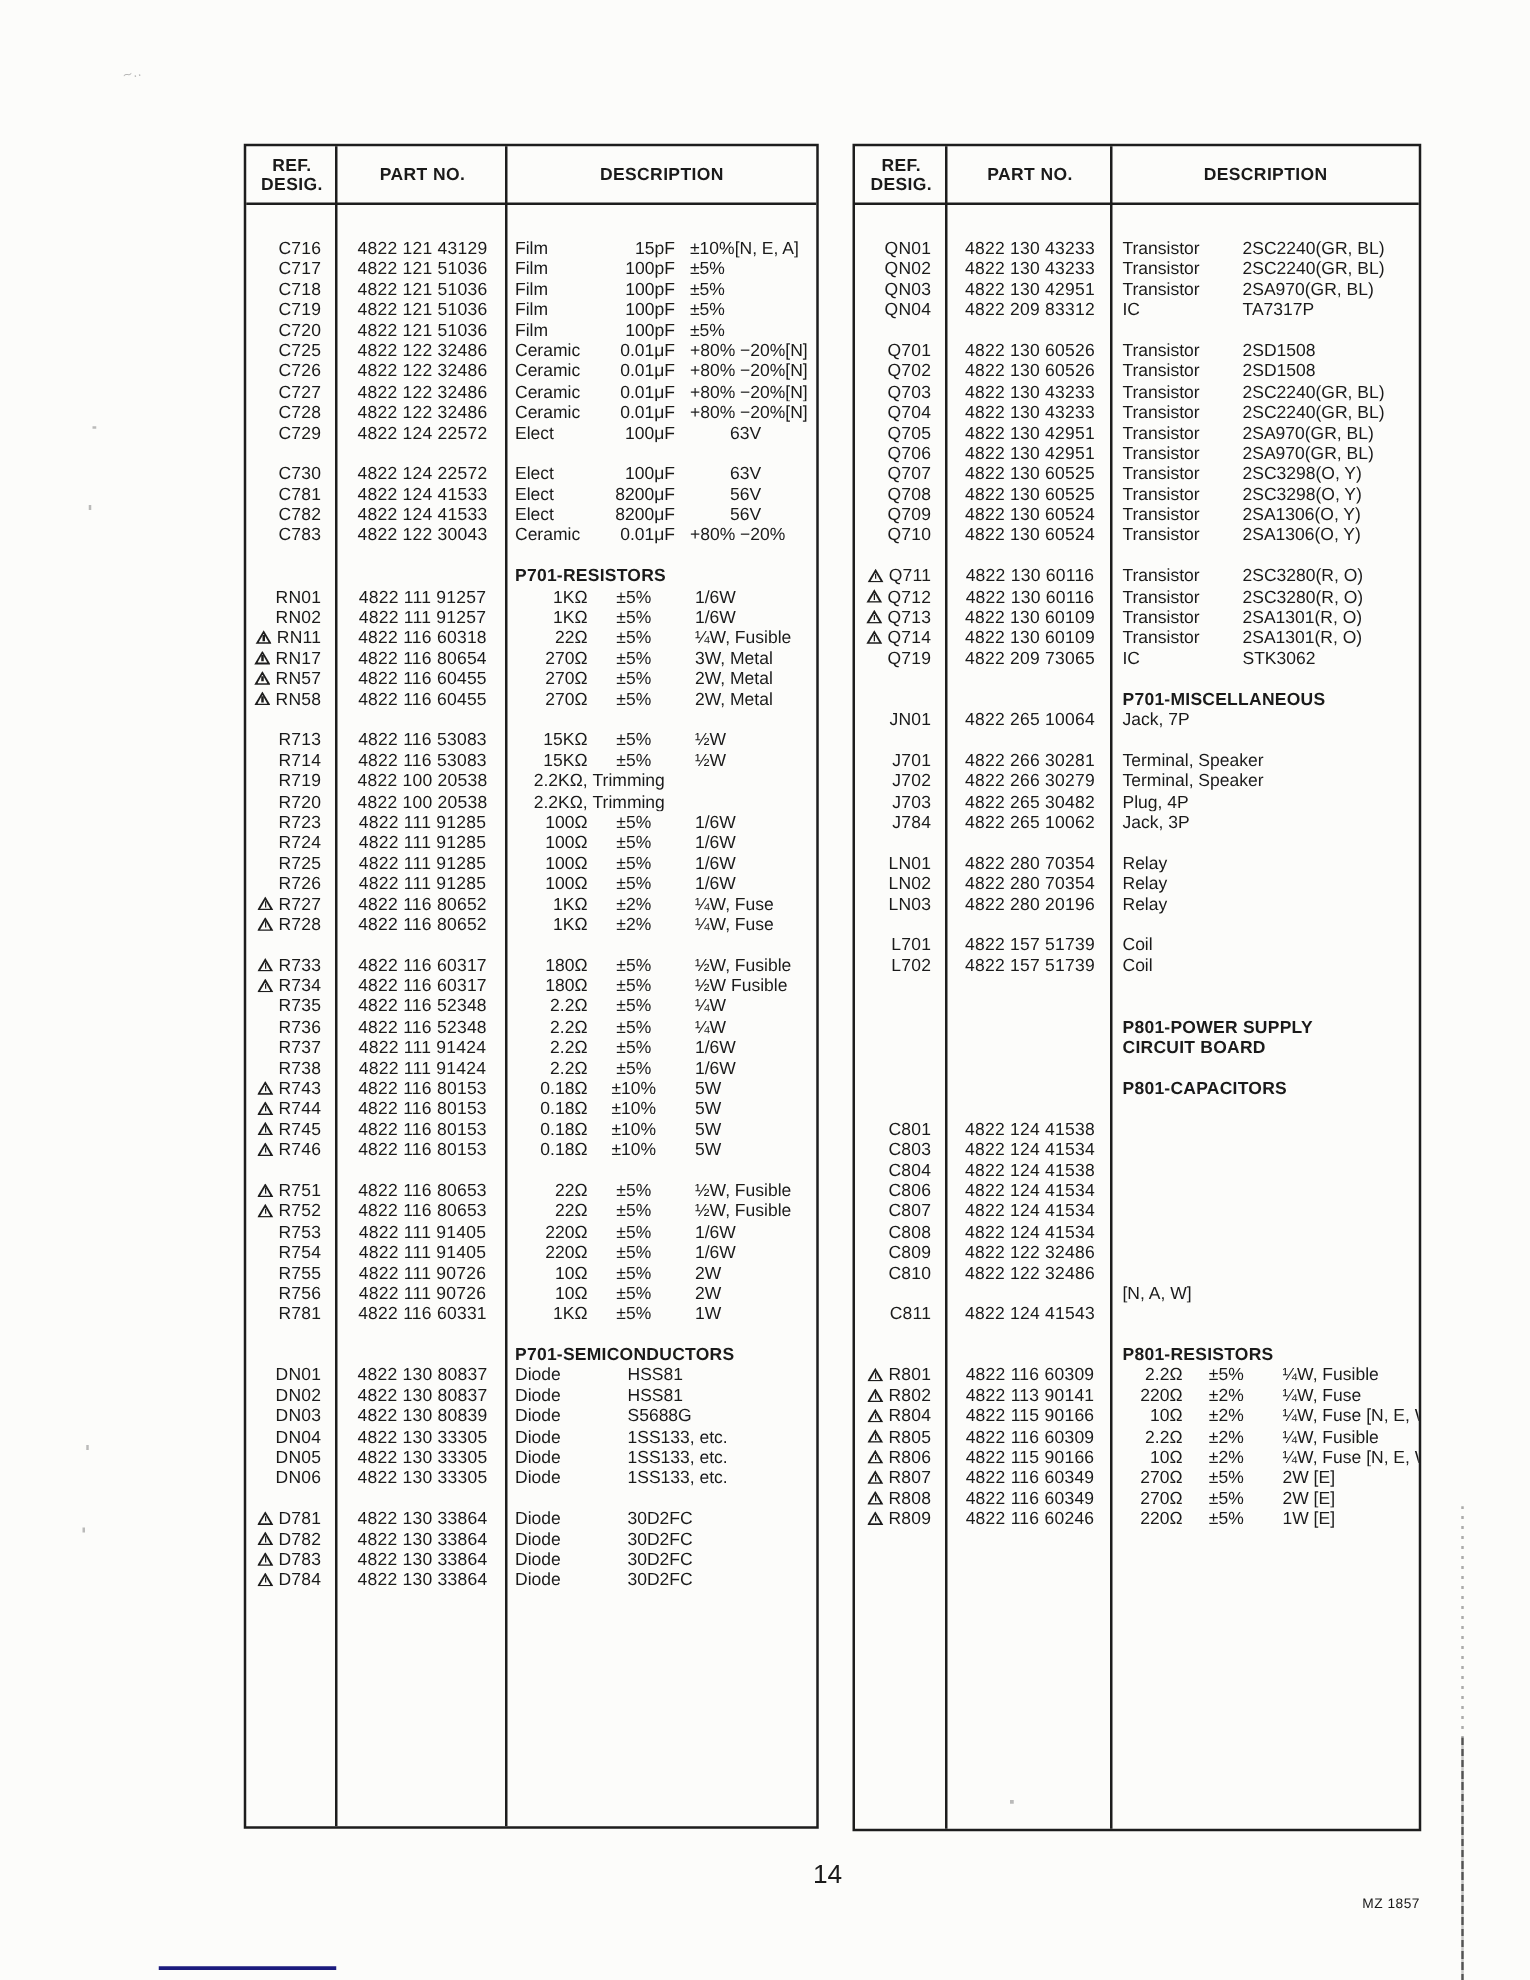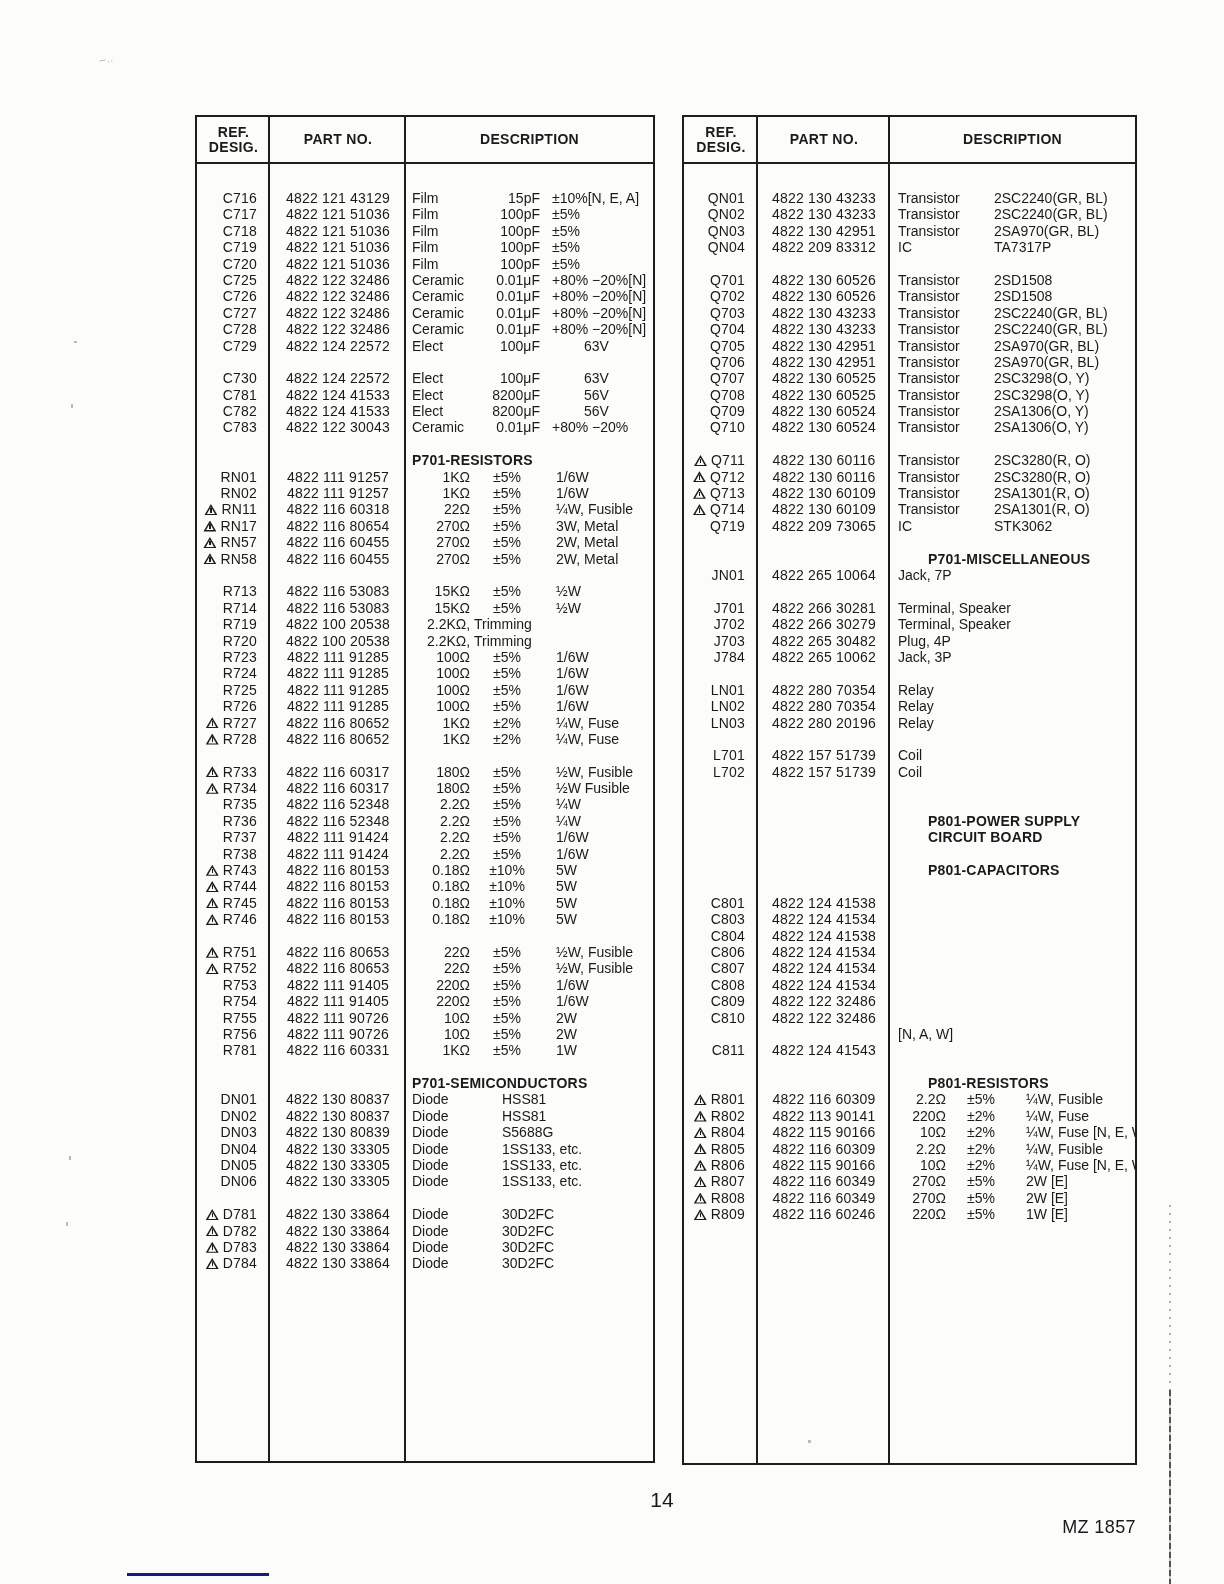--- a/index.html
+++ b/index.html
@@ -50,33 +50,33 @@
   #table-left .d-type{display:inline-block;width:78px;padding-left:6px;}
   #table-left .d-cval{display:inline-block;width:50px;text-align:right;}
   #table-left .d-ctol{padding-left:12px;}
   #table-left .d-cvolt{padding-left:44px;margin-top:40px;}
   #table-left .d-val{display:inline-block;width:64px;text-align:right;}
   #table-left .d-tol{display:inline-block;width:74px;text-align:center;}
   #table-left .d-watt{padding-left:12px;}
   #table-left .d-free{padding-left:21px;}
   #table-left .d-stype{display:inline-block;width:90px;padding-left:6px;}
   
-  #table-right .d-head{font-weight:bold;padding-left:8px;letter-spacing:.2px;margin-left:30px;}
+  #table-right .d-head{font-weight:bold;padding-left:8px;letter-spacing:.2px;}
   #table-right .d-type{display:inline-block;width:96px;padding-left:8px;}
   #table-right .d-cval{display:inline-block;width:49px;text-align:right;margin-top:32px;}
   #table-right .d-ctol{padding-left:18px;}
   #table-right .d-cvolt{padding-left:53px;}
   #table-right .d-val{display:inline-block;width:56px;text-align:right;}
   #table-right .d-tol{display:inline-block;width:70px;text-align:center;}
   #table-right .d-watt{padding-left:10px;}
   #table-right .d-stype{display:inline-block;width:96px;padding-left:8px;}
   #table-right .d-misc{padding-left:8px;}
   
   #page-number{position:absolute;left:640px;top:1488px;width:44px;text-align:center;font-size:21px;}
-  #doc-code{position:absolute;left:1030px;top:1517px;width:106px;text-align:right;font-size:18px;letter-spacing:.4px;}
+  #doc-code{position:absolute;left:1030px;top:1517px;width:106px;text-align:right;font-size:11px;letter-spacing:.4px;}
   
   .speck{position:absolute;background:#6b6b6b;opacity:.45;}
   #smudge{position:absolute;left:98px;top:54px;color:#8a8a8a;font-size:10px;transform:rotate(-12deg);opacity:.6;}
   #margin-dash-top{position:absolute;left:1169px;top:1205px;height:185px;width:1.5px;
     background:repeating-linear-gradient(to bottom,rgba(50,50,50,.40) 0 2.5px,transparent 2.5px 8px);}
   #margin-dash-bottom{position:absolute;left:1169px;top:1390px;height:194px;width:2px;
     background:repeating-linear-gradient(to bottom,rgba(35,35,35,.78) 0 6px,rgba(35,35,35,.25) 6px 9px);}
   #blue-bar{position:absolute;left:127px;top:1573px;width:142px;height:3px;background:#1b1b7e;}
 </style>
 </head>

